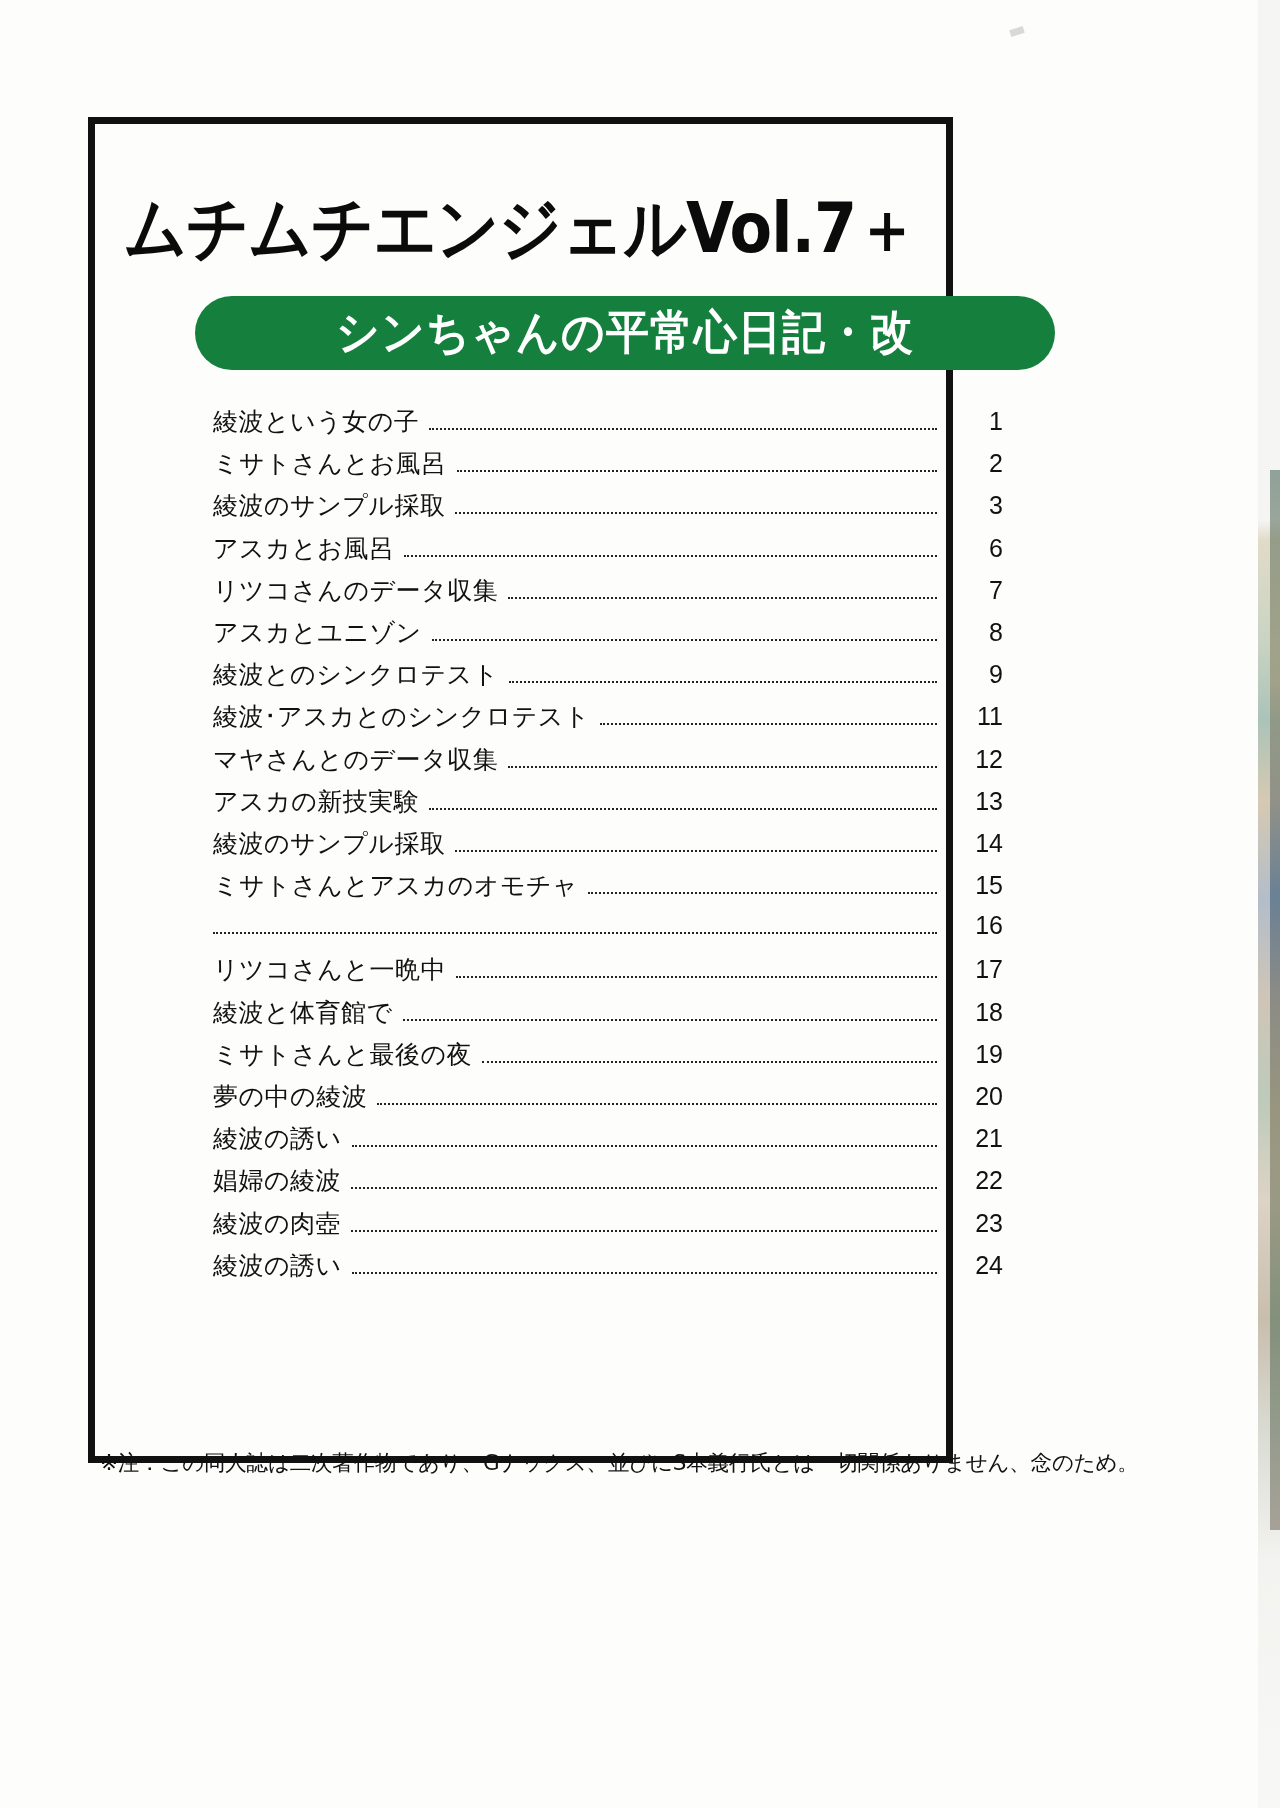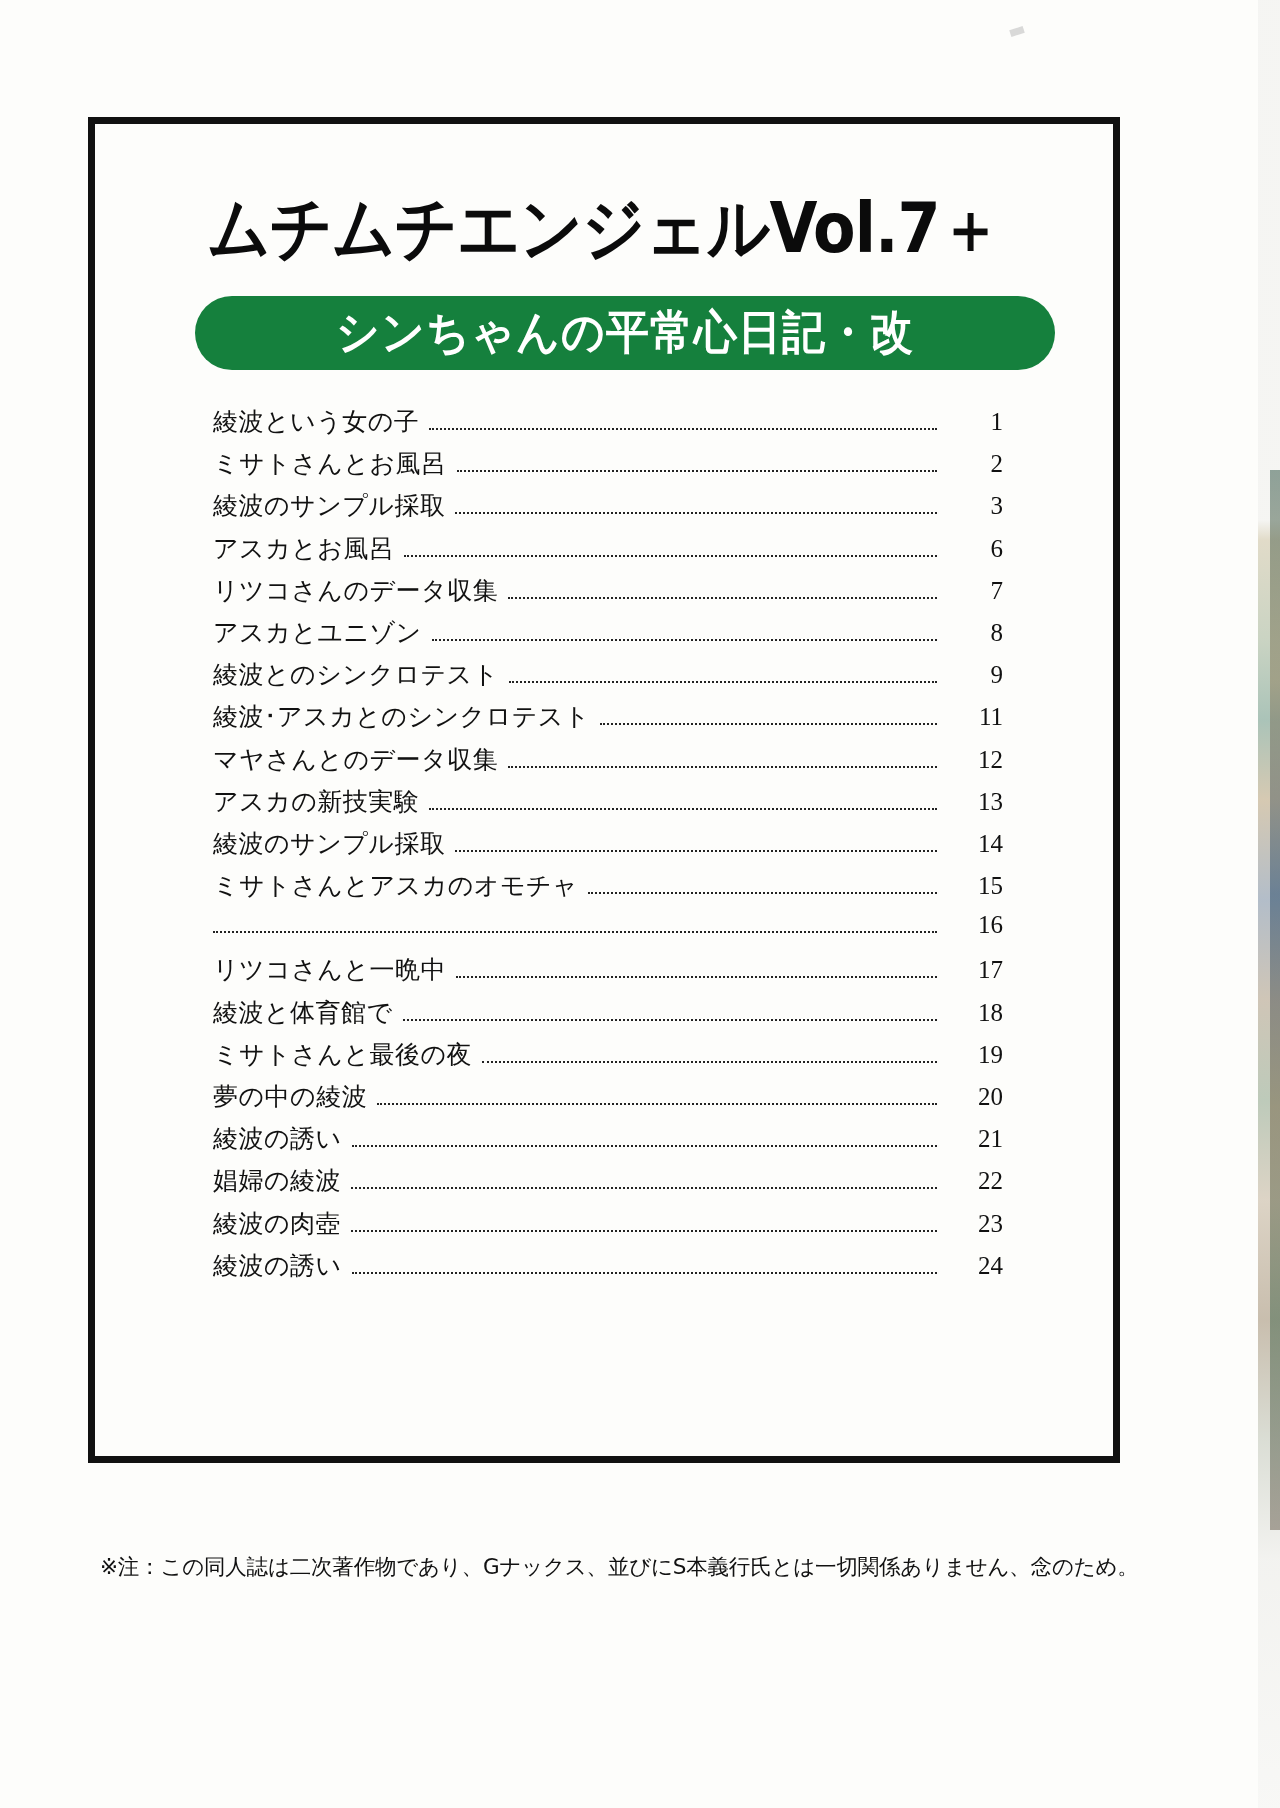--- a/index.html
+++ b/index.html
@@ -59,21 +59,21 @@
     background: #cfcfcf;
     transform: rotate(-18deg);
     opacity: .8;
   }
 
   
   .frame {
     position: absolute;
     left: 88px;
     top: 117px;
-    width: 1032px;
+    width: 865px;
     height: 1346px;
     border: 7px solid #111111;
     box-sizing: border-box;
     background: transparent;
   }
 
   .title {
     position: absolute;
     left: 0;
     right: 0;
@@ -116,21 +116,21 @@
     left: 118px;
     top: 281px;
     width: 790px;
   }
   .toc-row {
     display: flex;
     align-items: baseline;
     height: 42.2px;
     font-size: 25px;
     color: #111111;
-    font-family: Liberation Serif, serif;
+    font-family: Liberation Sans, sans-serif;
     white-space: nowrap;
   }
   .toc-label {
     flex: 0 0 auto;
     padding-right: 10px;
     letter-spacing: .5px;
   }
   .toc-dots {
     flex: 1 1 auto;
     position: relative;
@@ -142,21 +142,21 @@
   .toc-page {
     flex: 0 0 54px;
     text-align: right;
     padding-left: 12px;
     font-size: 25px;
   }
 
   .footnote {
     position: absolute;
     left: 100px;
-    top: 1552px;
+    top: 1448px;
     width: 1100px;
     font-family: "DejaVu Sans", sans-serif;
     font-size: 21.5px;
     color: #111111;
     white-space: nowrap;
     letter-spacing: -0.2px;
   }
 </style>
 </head>
 <body>

